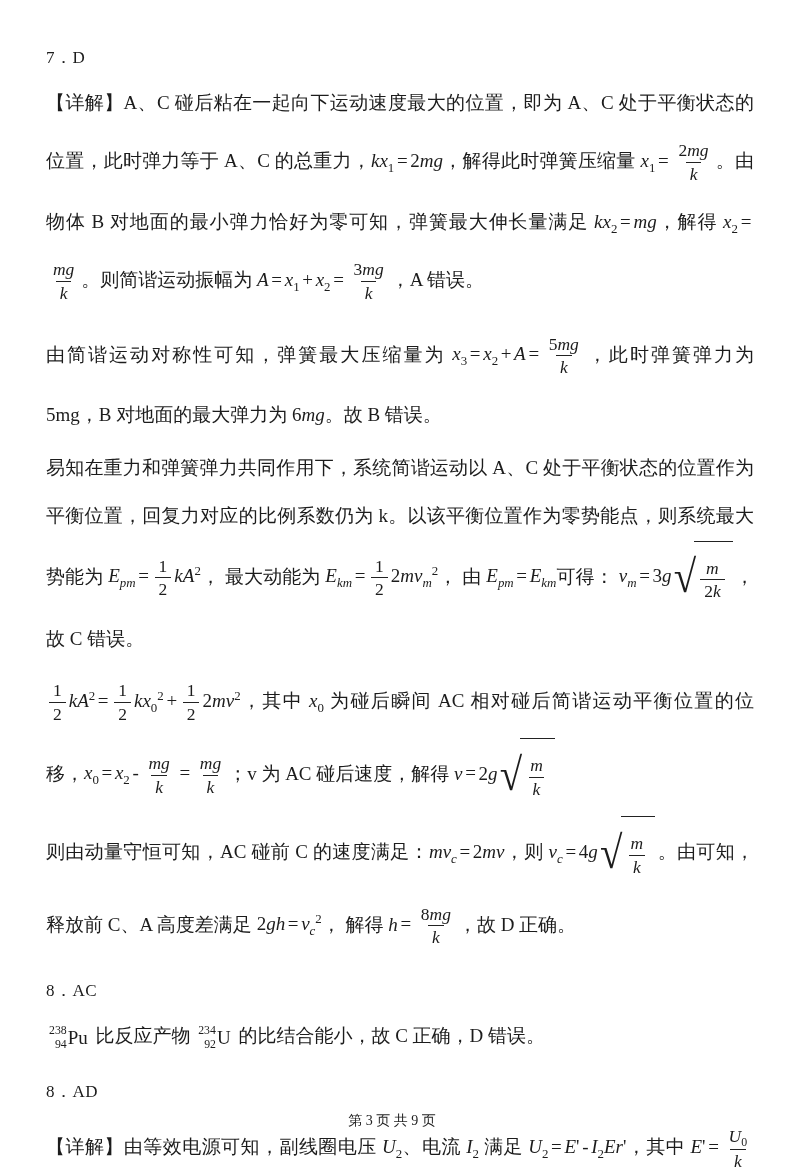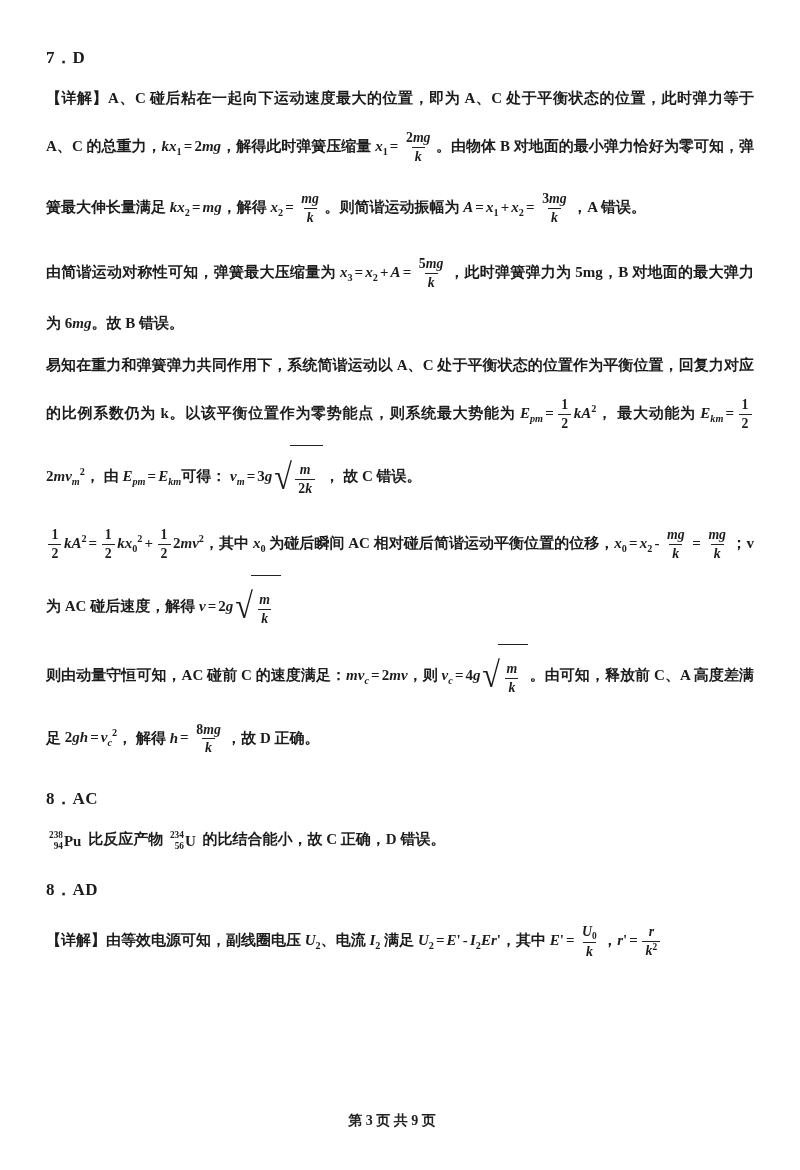--- a/index.html
+++ b/index.html
@@ -8,31 +8,30 @@
     width: 800px; height: 1170px;
     background: #ffffff;
     font-family: "Liberation Serif", "DejaVu Serif", serif;
     color: #1c1c1c;
     overflow: hidden;
   }
   .page {
     position: relative;
     width: 800px; height: 1170px;
     padding: 46px 46px 0 46px;
-    font-weight: bold;
   }
   .content { }
   .heading {
     font-size: 17px;
     margin: 18px 0 10px 0;
     letter-spacing: 0.5px;
   }
   .content .heading:first-child { margin-top: 0; }
   .para {
-    font-size: 15px;
+    font-size: 19px;
     line-height: 2.55;
     text-align: justify;
     margin: 0 0 4px 0;
   }
   .math { font-family: "Liberation Serif", "DejaVu Serif", serif; white-space: nowrap; }
   .mi { font-style: italic; }
   .mo { padding: 0 0.14em; }
   .math sub, .math sup { font-size: 0.68em; line-height: 1; }
   .math sub { vertical-align: -0.35em; }
   .math sup { vertical-align: 0.55em; }
@@ -161,21 +160,21 @@
       <div class="heading"><span>8．AC</span></div>
       <div class="para"><span class="iso math">
           <span class="iso-sc">
             <span>238</span>
             <span>94</span>
           </span>
           <span>Pu</span>
         </span><span> 比反应产物 </span><span class="iso math">
           <span class="iso-sc">
             <span>234</span>
-            <span>56</span>
+            <span>92</span>
           </span>
           <span>U</span>
         </span><span> 的比结合能小，故 C 正确，D 错误。</span></div>
       <div class="heading"><span>8．AD</span></div>
       <div class="para"><span>【详解】由等效电源可知，副线圈电压 </span><span class="math"><span class="mi">U</span><sub><span>2</span></sub></span><span>、电流 </span><span class="math"><span class="mi">I</span><sub><span>2</span></sub></span><span> 满足 </span><span class="math"><span class="mi">U</span><sub><span>2</span></sub><span class="mo">=</span><span class="mi">E</span><span>'</span><span class="mo">-</span><span class="mi">I</span><sub><span>2</span></sub><span class="mi">E</span><span class="mi">r</span><span>'</span></span><span>，其中 </span><span class="math"><span class="mi">E</span><span>'</span><span class="mo">=</span></span><span class="frac math">
           <span class="num"><span class="mi">U</span><sub><span>0</span></sub></span>
           <span class="den"><span class="mi">k</span></span>
         </span><span>，</span><span class="math"><span class="mi">r</span><span>'</span><span class="mo">=</span></span><span class="frac math">
           <span class="num"><span class="mi">r</span></span>
           <span class="den"><span class="mi">k</span><sup><span>2</span></sup></span>

